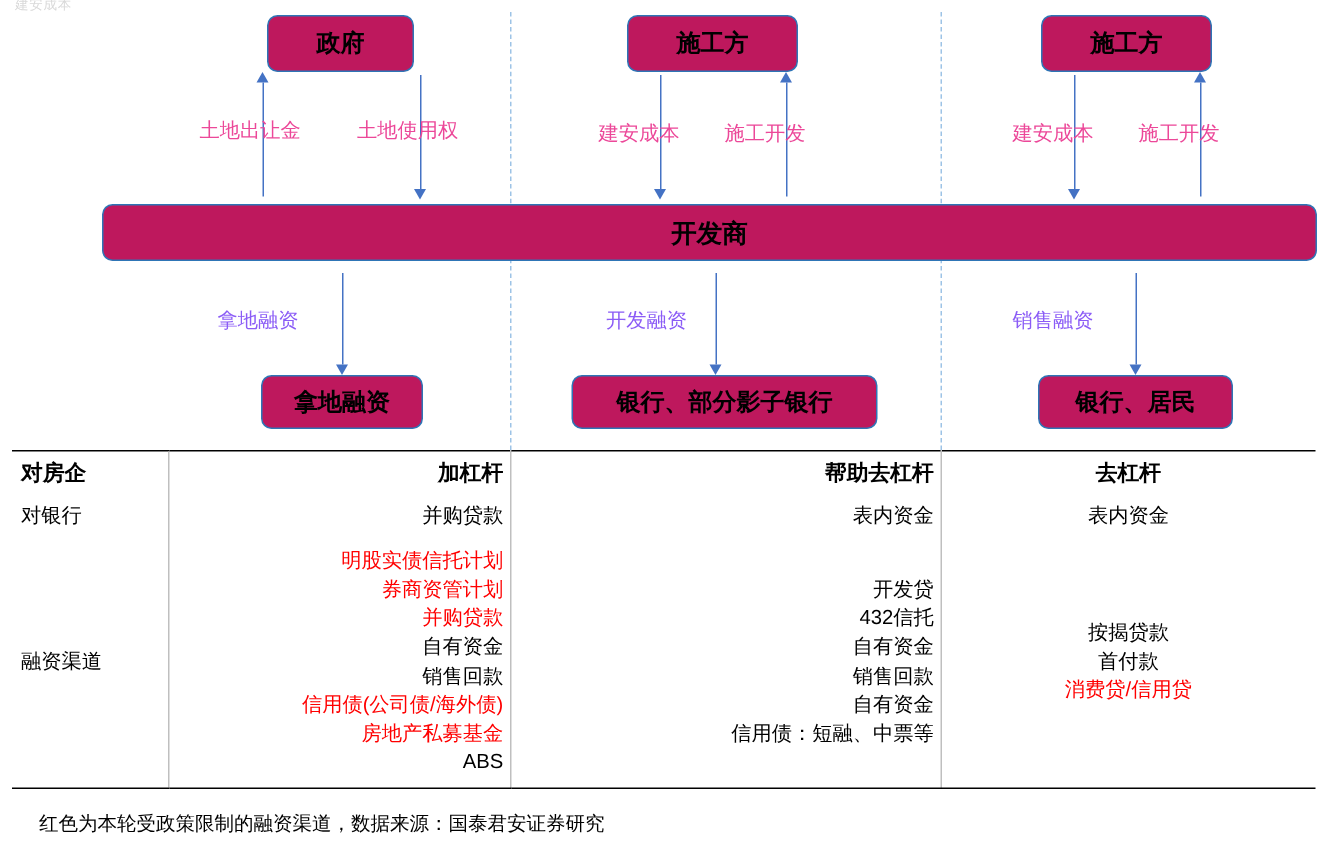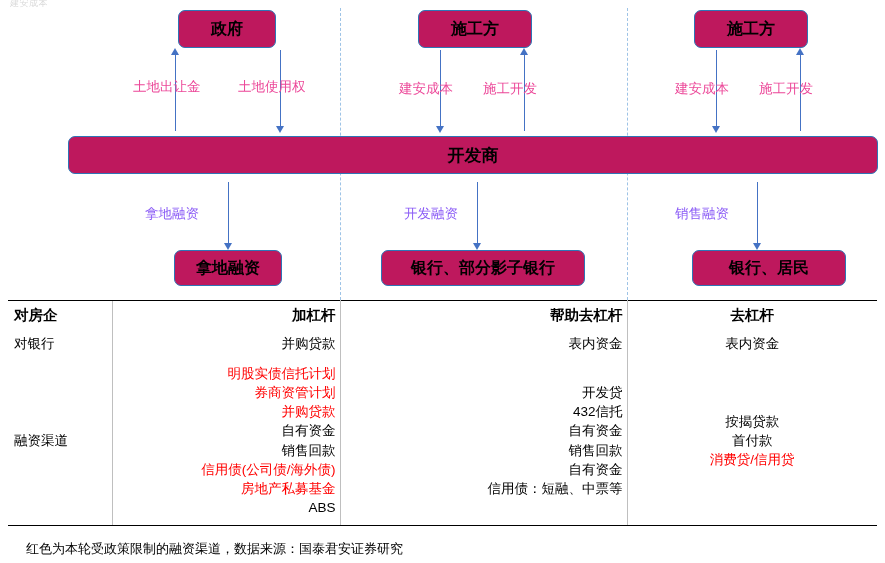--- a/index.html
+++ b/index.html
@@ -171,21 +171,21 @@
   <div class="node developer" style="left:68px; top:136px; width:810px; height:38px;">
     <span>开发商</span>
   </div>
 
   <div class="node" style="left:174px; top:250px; width:108px; height:36px;">
     <span>拿地融资</span>
   </div>
   <div class="node" style="left:381px; top:250px; width:204px; height:36px;">
     <span>银行、部分影子银行</span>
   </div>
-  <div class="node" style="left:692px; top:250px; width:154px; height:36px;">
+  <div class="node" style="left:692px; top:250px; width:130px; height:36px;">
     <span>银行、居民</span>
   </div>
 
   <div class="arrow-line" style="left:175px; top:55px; height:76px;"></div>
   <div class="arrow-head-up" style="left:171px; top:48px;"></div>
   <div class="flow-label" style="left:133px; top:78px;">土地出让金</div>
 
   <div class="arrow-line" style="left:280px; top:50px; height:76px;"></div>
   <div class="arrow-head-down" style="left:276px; top:126px;"></div>
   <div class="flow-label" style="left:238px; top:78px;text-align:center;">土地使用权</div>

